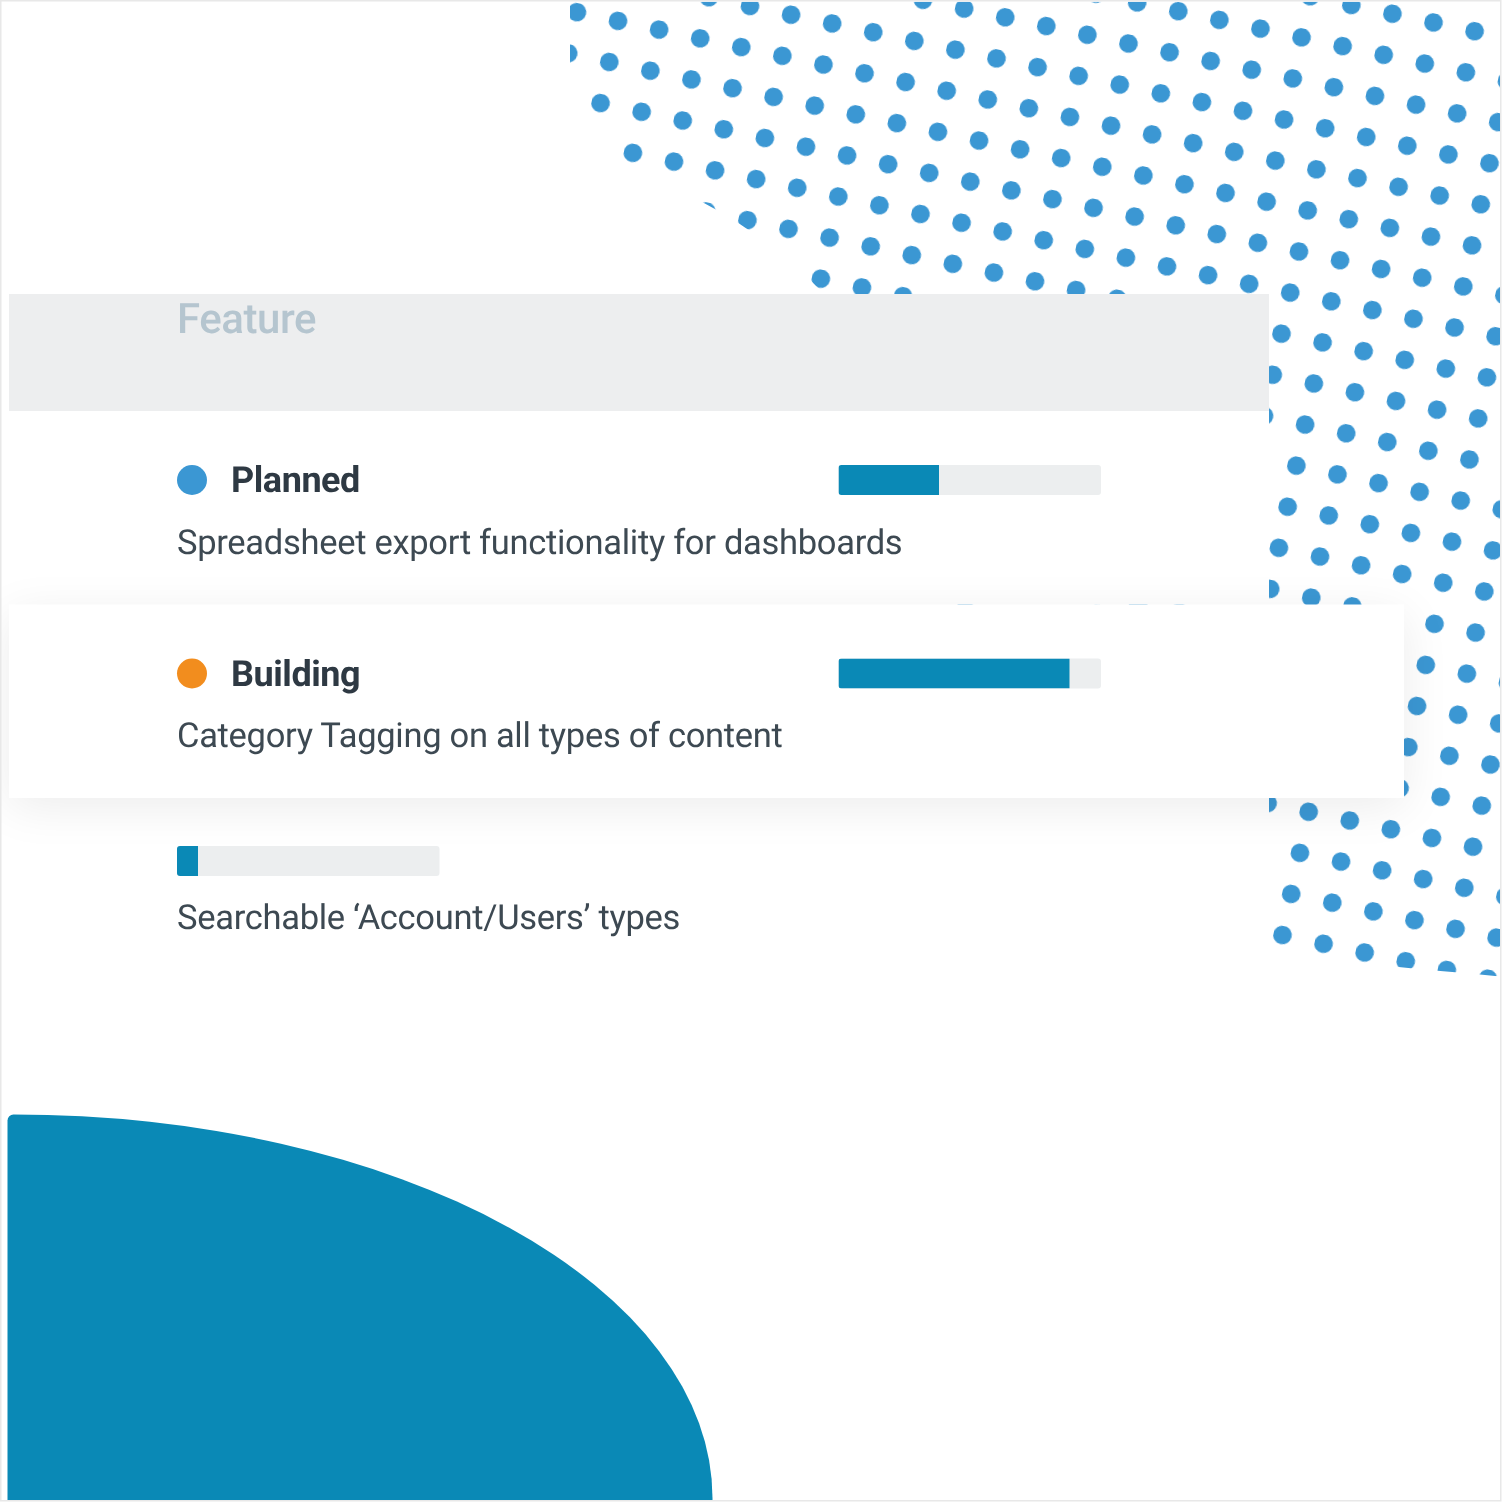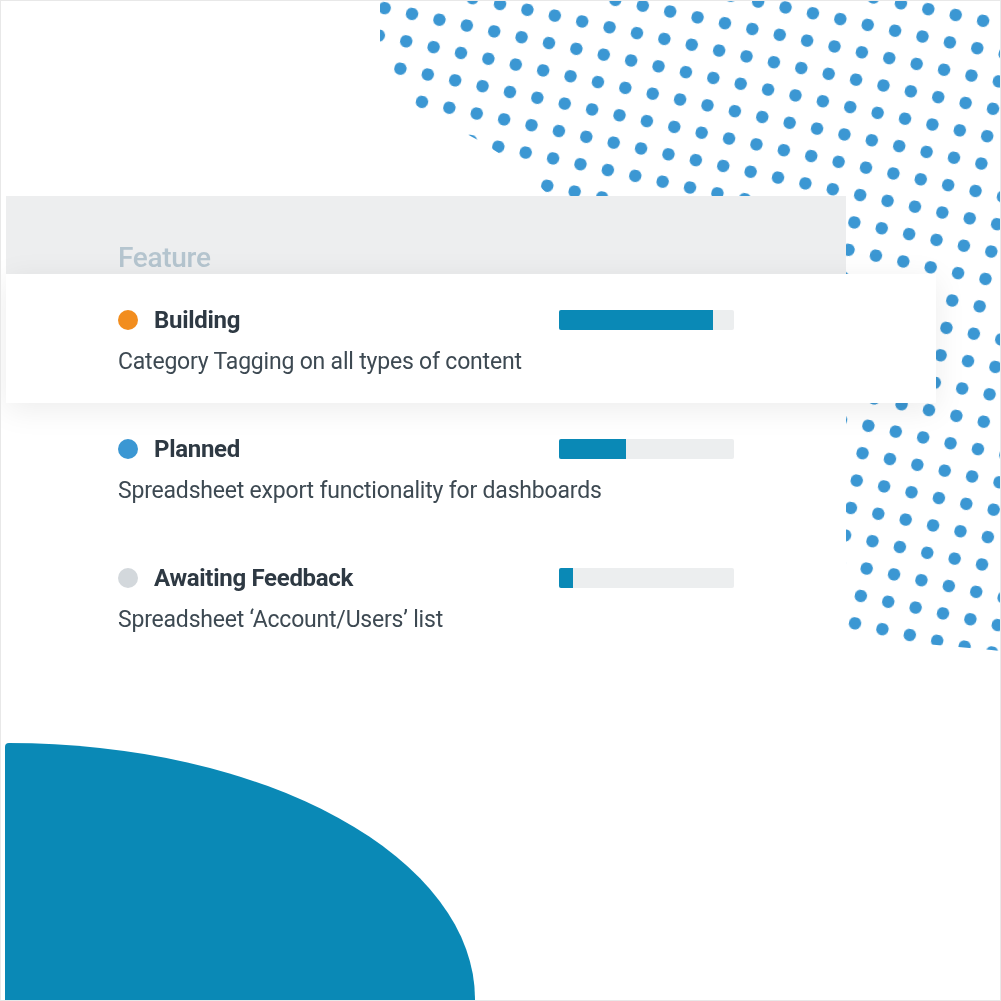--- a/index.html
+++ b/index.html
@@ -43,21 +43,21 @@
   .panel {
     position: absolute;
     left: 5px;
     top: 195px;
     width: 840px;
     z-index: 2;
   }
 
   .panel-header {
     display: flex;
-    align-items: flex-end;
+    align-items: flex-start;
     height: 78px;
     background: #edeeef;
     padding: 0 112px;
     font-size: 28px;
     color: #b5c5cf;
     font-weight: 500;
     letter-spacing: -0.3px;
   }
   .panel-header .col-feature { flex: 1; }
   .panel-header .col-value   { width: 180px; text-align: left; }
@@ -130,54 +130,50 @@
     <rect x="0" y="0" width="620" height="650" fill="url(#dotgrid)" clip-path="url(#blob)"></rect>
   </svg>
 </div>
 
 <div class="panel">
 
   <div class="panel-header">
     <div class="col-feature">Feature</div>
   </div>
 
+  <div class="row">
+    <div class="row-top">
+      <div class="status">
+        <span class="status-dot" style="background:#3b97d3"></span>
+        <span class="status-label">Planned</span>
+      </div>
+      <div class="bar-track">
+        <div class="bar-fill" style="width:38%"></div>
+      </div>
+    </div>
+    <div class="row-desc">Spreadsheet export functionality for dashboards</div>
+  </div>
+
   <div class="row raised">
     <div class="row-top">
       <div class="status">
         <span class="status-dot" style="background:#f28d1e"></span>
         <span class="status-label">Building</span>
       </div>
       <div class="bar-track">
         <div class="bar-fill" style="width:88%"></div>
       </div>
     </div>
     <div class="row-desc">Category Tagging on all types of content</div>
   </div>
 
   <div class="row">
     <div class="row-top">
-      <div class="status">
-        <span class="status-dot" style="background:#3b97d3"></span>
-        <span class="status-label">Planned</span>
-      </div>
-      <div class="bar-track">
-        <div class="bar-fill" style="width:38%"></div>
-      </div>
-    </div>
-    <div class="row-desc">Spreadsheet export functionality for dashboards</div>
-  </div>
-
-  <div class="row">
-    <div class="row-top">
-      <div class="status">
-        <span class="status-dot" style="background:#d3d8dc"></span>
-        <span class="status-label">Awaiting Feedback</span>
-      </div>
       <div class="bar-track">
         <div class="bar-fill" style="width:8%"></div>
       </div>
     </div>
-    <div class="row-desc">Spreadsheet ‘Account/Users’ list</div>
+    <div class="row-desc">Searchable ‘Account/Users’ types</div>
   </div>
 
 </div>
 
 <div class="deco-circle"></div>
 
 </body></html>

